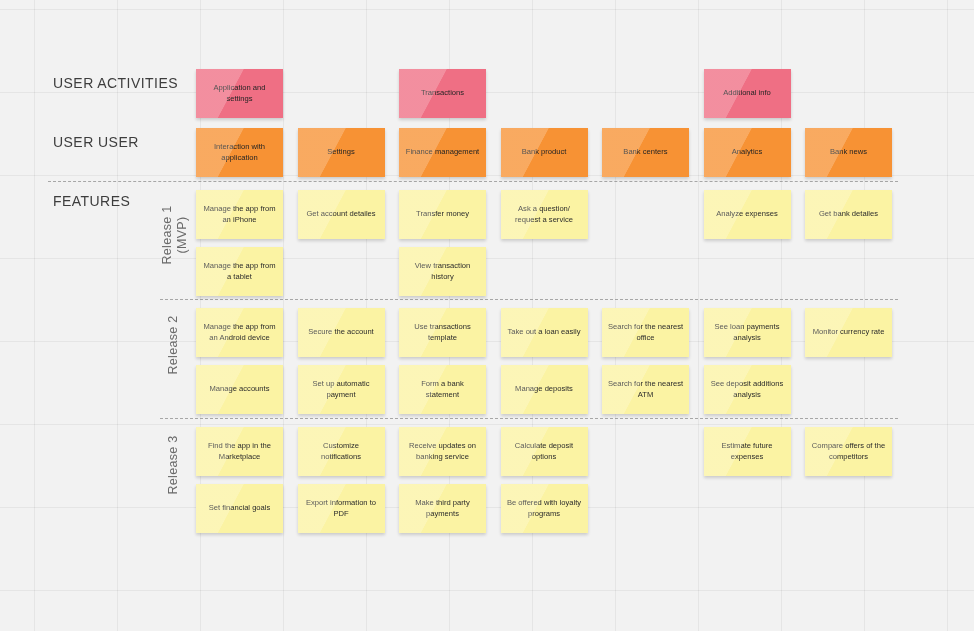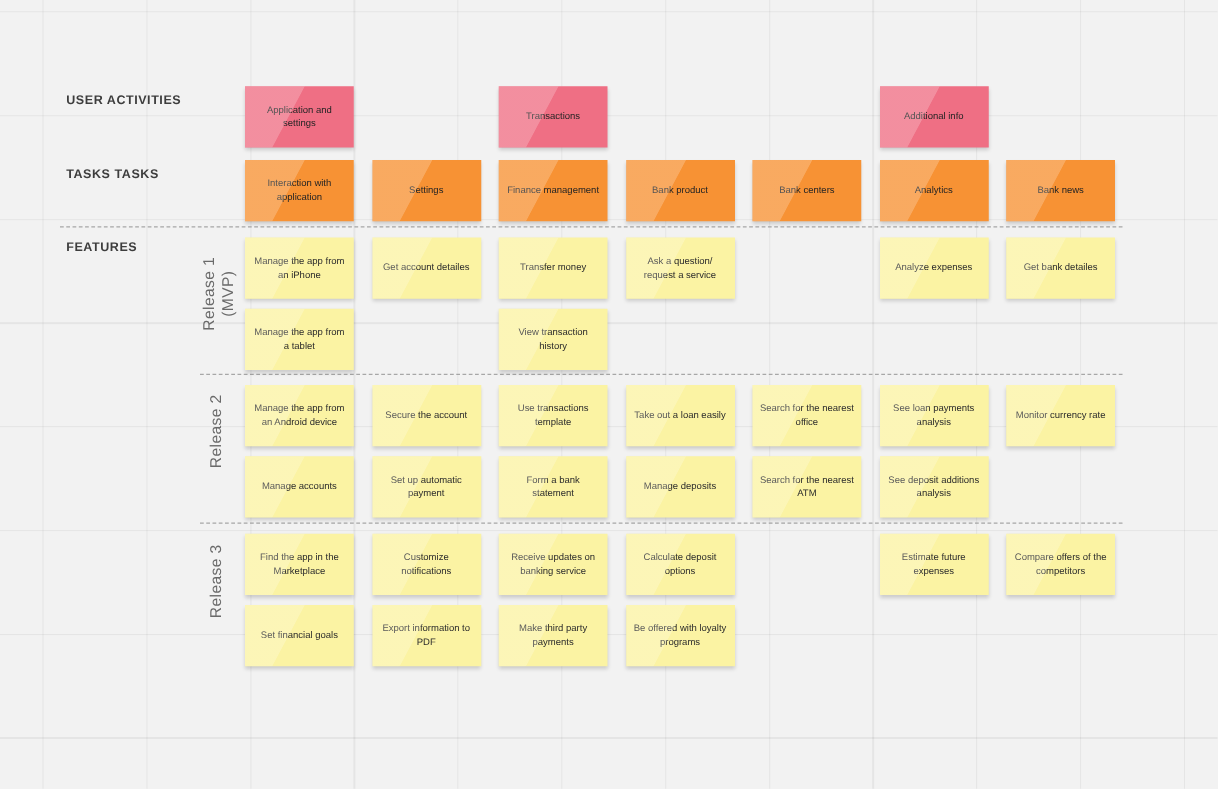--- a/index.html
+++ b/index.html
@@ -14,21 +14,21 @@
     background:
       repeating-linear-gradient(to right, rgba(0,0,0,0.055) 0 1px, transparent 1px 83px),
       repeating-linear-gradient(to bottom, rgba(0,0,0,0.055) 0 1px, transparent 1px 83px),
       #f2f2f2;
     background-position: 34px 0, 0 9px, 0 0;
   }
 
   
   .rowlabel{
     position:absolute;
-    font-size:10px;font-weight:bold;color:#3d3d3d;
+    font-size:14px;font-weight:normal;color:#3d3d3d;
     letter-spacing:0.45px;white-space:nowrap;
   }
 
   
   .releaselabel{
     position:absolute;
     font-size:12.5px;color:#6a6a6a;
     white-space:nowrap;
     transform-origin:0 0;
     transform:rotate(-90deg);
@@ -70,21 +70,21 @@
   .card.yellow{ background:#fbf3a3; }
   .card.red span, .card.orange span{ color:#242424; }
 </style>
 </head>
 <body>
 
 <div id="board">
 
   <div class="rowlabel" style="left:53px;top:75px;">USER ACTIVITIES</div>
 
-  <div class="rowlabel" style="left:53px;top:134px;">TASKS TASKS</div>
+  <div class="rowlabel" style="left:53px;top:134px;">USER USER</div>
 
   <div class="rowlabel" style="left:53px;top:193px;">FEATURES</div>
 
   <div class="releaselabel" style="left:160px;top:290px;width:110px;">
     <span>Release 1</span>
     <span class="sub">(MVP)</span>
   </div>
 
   <div class="releaselabel" style="left:166px;top:400px;width:110px;">
     <span>Release 2</span>

